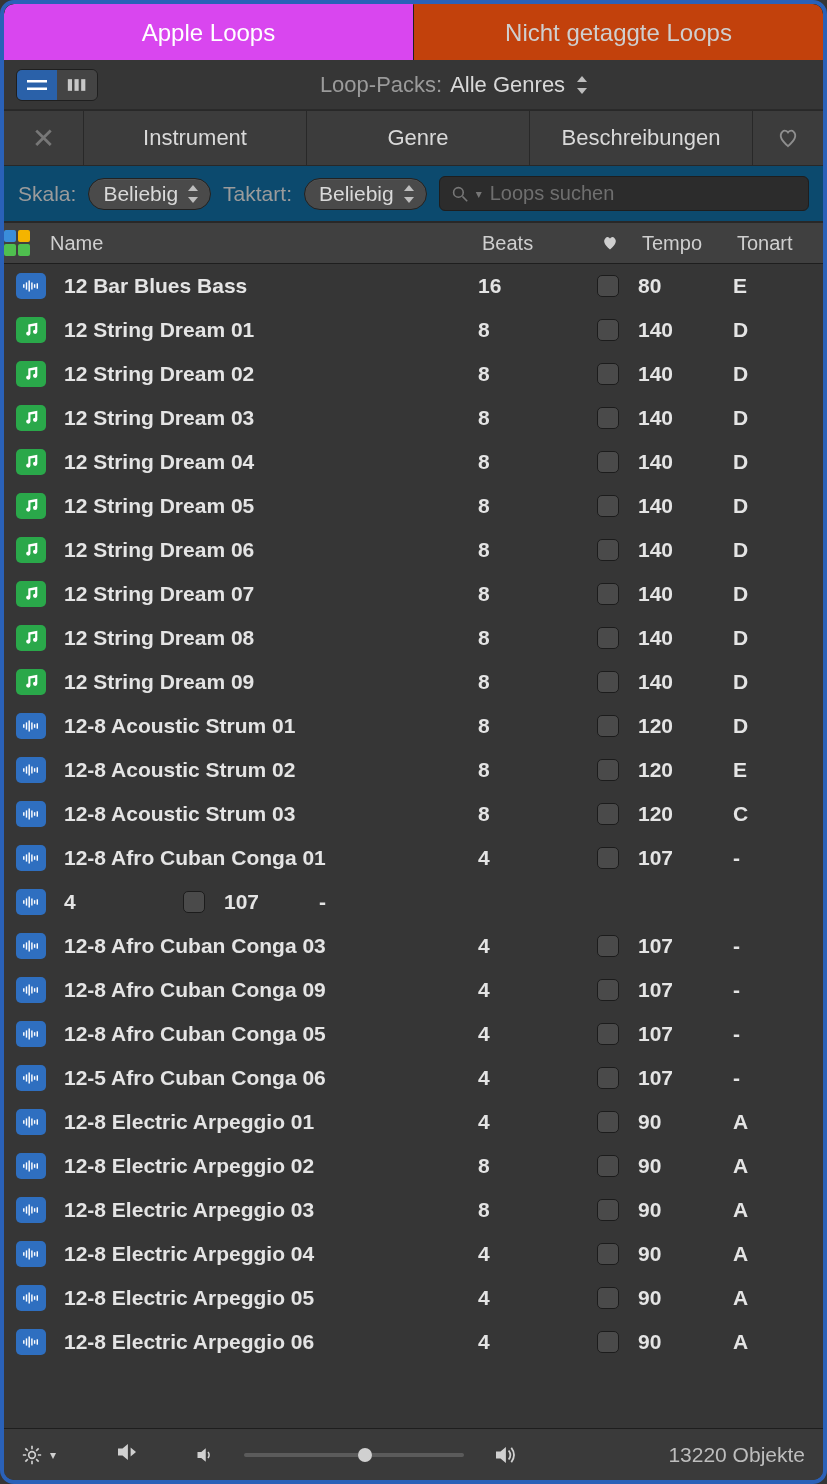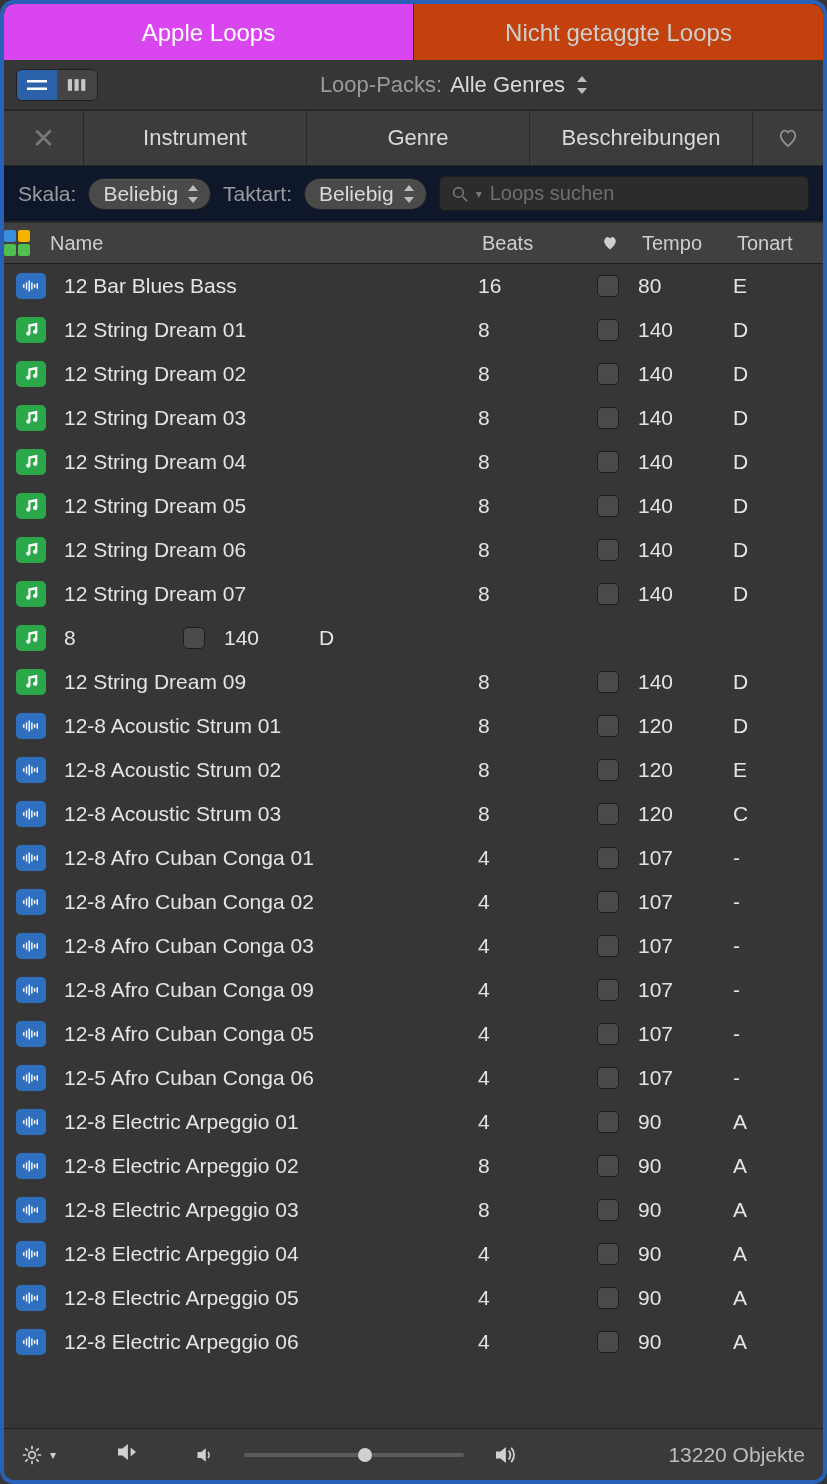--- a/index.html
+++ b/index.html
@@ -127,21 +127,21 @@
     display:flex; align-items:center; justify-content:center;
     color:#888;
   }
   .heart-outline-svg { width:22px; height:20px; }
 
   
   .filter-row {
     display:flex;
     align-items:center;
     height: 56px;
-    background: #0f172a;
+    background: #0c4a6e;
     padding: 0 14px;
     gap: 12px;
     border-bottom: 1px solid #282828;
   }
   .filter-label { color:#9b9b9b; font-size:21px; }
   .select {
     display:flex; align-items:center; gap:8px;
     background:#4a4a4a;
     border: 1px solid #222;
     border-radius: 16px;
@@ -192,20 +192,21 @@
   .col-beats { width: 100px; }
   .col-fav   { width: 60px; display:flex; justify-content:center; }
   .col-tempo { width: 95px; }
   .col-key   { width: 90px; }
 
   
   .list {
     flex:1;
     overflow-y: auto;
     background:#363636;
+    font-weight:bold;
   }
   .row {
     display:flex;
     align-items:center;
     height: 44px;
     padding-left: 12px;
     color:#e4e4e4;
     font-size: 21px;
     border-bottom: 1px solid rgba(0,0,0,0.0);
   }
@@ -473,20 +474,21 @@
       </div>
       <div class="cell-tempo">140</div>
       <div class="cell-key">D</div>
     </div>
     <div class="row">
       <div class="icon-chip icon-green">
         <svg viewBox="0 0 20 16">
           <path d="M7 2 L17 0 L17 10 A2.4 2.4 0 1 1 14.6 7.6 L14.6 3.2 L9.4 4.2 L9.4 12 A2.4 2.4 0 1 1 7 9.6 Z" fill="#fff"></path>
         </svg>
       </div>
+      <div class="cell-name">12 String Dream 08</div>
       <div class="cell-beats">8</div>
       <div class="cell-fav">
         <div class="fav-box"></div>
       </div>
       <div class="cell-tempo">140</div>
       <div class="cell-key">D</div>
     </div>
     <div class="row">
       <div class="icon-chip icon-green">
         <svg viewBox="0 0 20 16">
@@ -591,21 +593,20 @@
           <g stroke="#fff" stroke-width="1.6">
             <line x1="2" y1="5" x2="2" y2="9"></line>
             <line x1="5" y1="3" x2="5" y2="11"></line>
             <line x1="8" y1="1" x2="8" y2="13"></line>
             <line x1="11" y1="3" x2="11" y2="11"></line>
             <line x1="14" y1="5" x2="14" y2="9"></line>
             <line x1="17" y1="4" x2="17" y2="10"></line>
           </g>
         </svg>
       </div>
-      <div class="cell-name">12-8 Afro Cuban Conga 02</div>
       <div class="cell-beats">4</div>
       <div class="cell-fav">
         <div class="fav-box"></div>
       </div>
       <div class="cell-tempo">107</div>
       <div class="cell-key">-</div>
     </div>
     <div class="row">
       <div class="icon-chip icon-blue">
         <svg viewBox="0 0 20 14">

